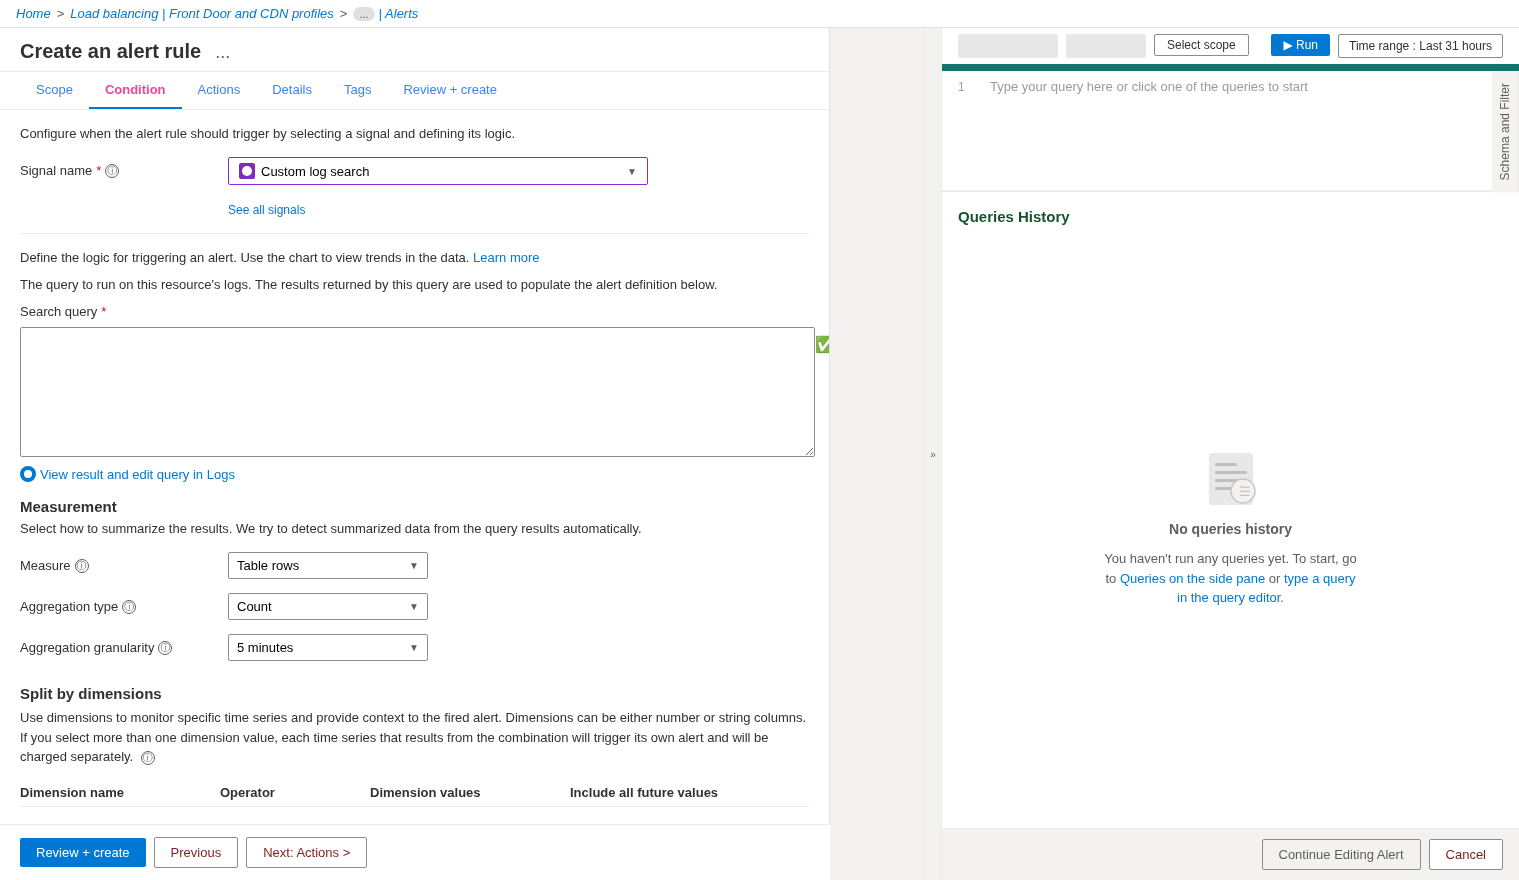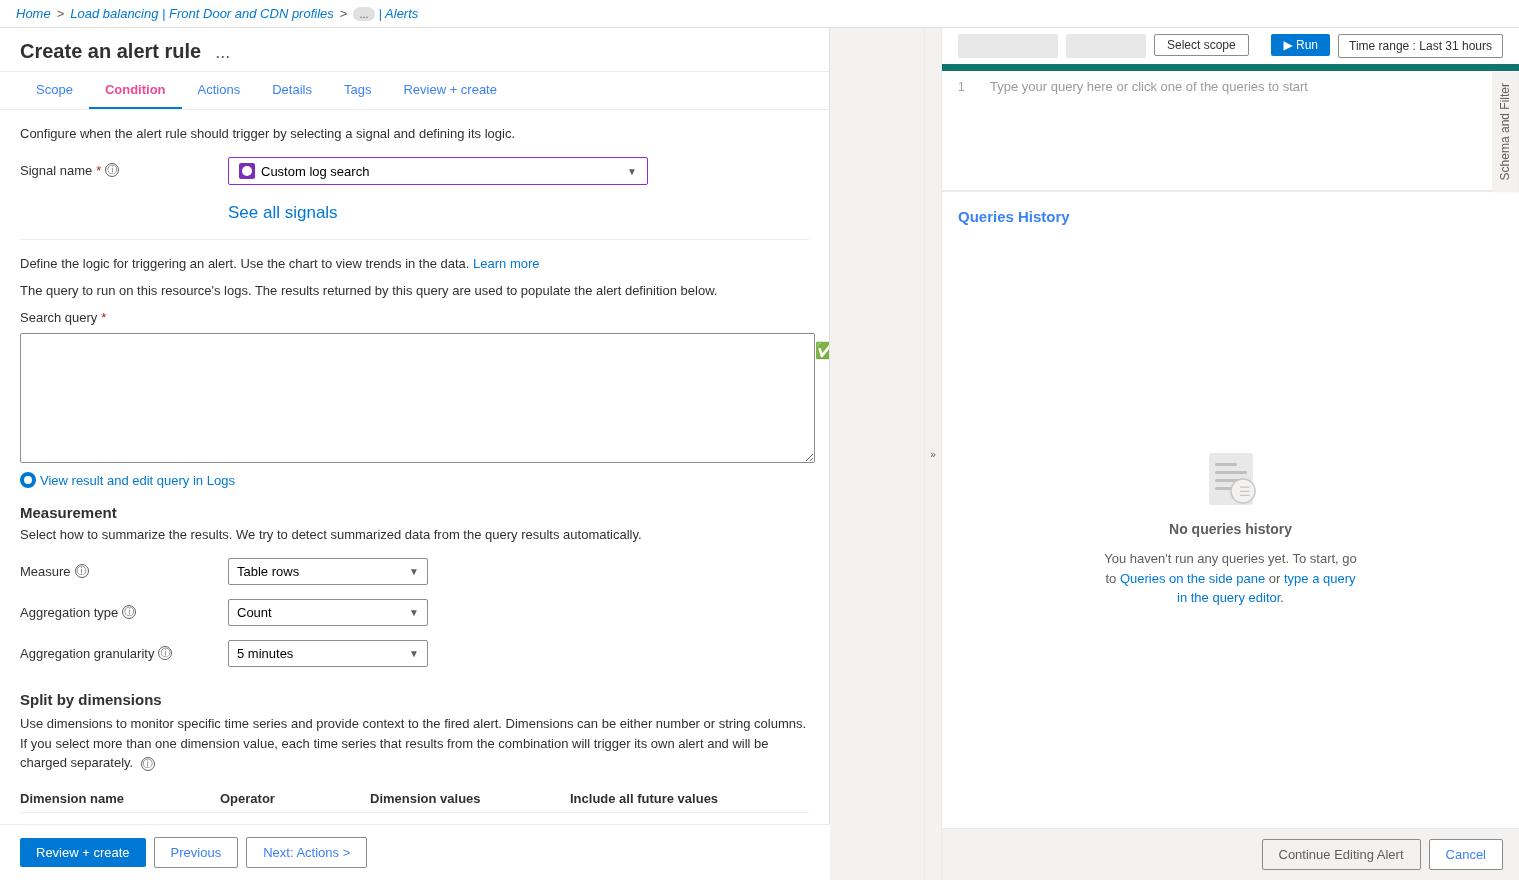--- a/index.html
+++ b/index.html
@@ -93,21 +93,21 @@
       align-items: flex-start;
       margin-bottom: 14px;
       gap: 8px;
     }
     .form-label {
       width: 200px;
       min-width: 160px;
       padding-top: 6px;
       color: #323130;
       display: flex;
-      align-items: flex-start;
+      align-items: center;
       gap: 4px;
     }
     .form-label .required { color: #a4262c; }
     .info-icon {
       width: 14px; height: 14px;
       border: 1px solid #605e5c;
       border-radius: 50%;
       display: inline-flex;
       align-items: center;
       justify-content: center;
@@ -145,21 +145,21 @@
       content: '';
       width: 10px; height: 10px;
       background: #fff;
       border-radius: 50%;
     }
     .chevron-down { color: #605e5c; font-size: 10px; }
 
     .see-all-link {
       color: #0078d4;
       text-decoration: none;
-      font-size: 17px;
+      font-size: 12px;
       margin-top: 4px;
       cursor: pointer;
       display: inline-block;
       margin-left: 208px;
     }
 
     .section-divider {
       border: none;
       border-top: 1px solid #edebe9;
       margin: 16px 0;
@@ -285,21 +285,21 @@
       background: #0078d4;
       color: #fff;
       border: none;
       padding: 7px 16px;
       border-radius: 2px;
       cursor: pointer;
       font-size: 13px;
     }
     .btn-secondary {
       background: #fff;
-      color: #3b82f6;
+      color: #7f1d1d;
       border: 1px solid #8c8c8c;
       padding: 7px 16px;
       border-radius: 2px;
       cursor: pointer;
       font-size: 13px;
     }
 
     
     .right-panel {
       flex: 1;
@@ -419,21 +419,21 @@
     .queries-history-section {
       flex: 1;
       padding: 16px;
       overflow-y: auto;
       display: flex;
       flex-direction: column;
     }
     .queries-history-title {
       font-size: 15px;
       font-weight: 600;
-      color: #3b82f6;
+      color: #14532d;
       margin-bottom: 20px;
     }
 
     .empty-history {
       display: flex;
       flex-direction: column;
       align-items: center;
       justify-content: center;
       flex: 1;
       gap: 12px;

